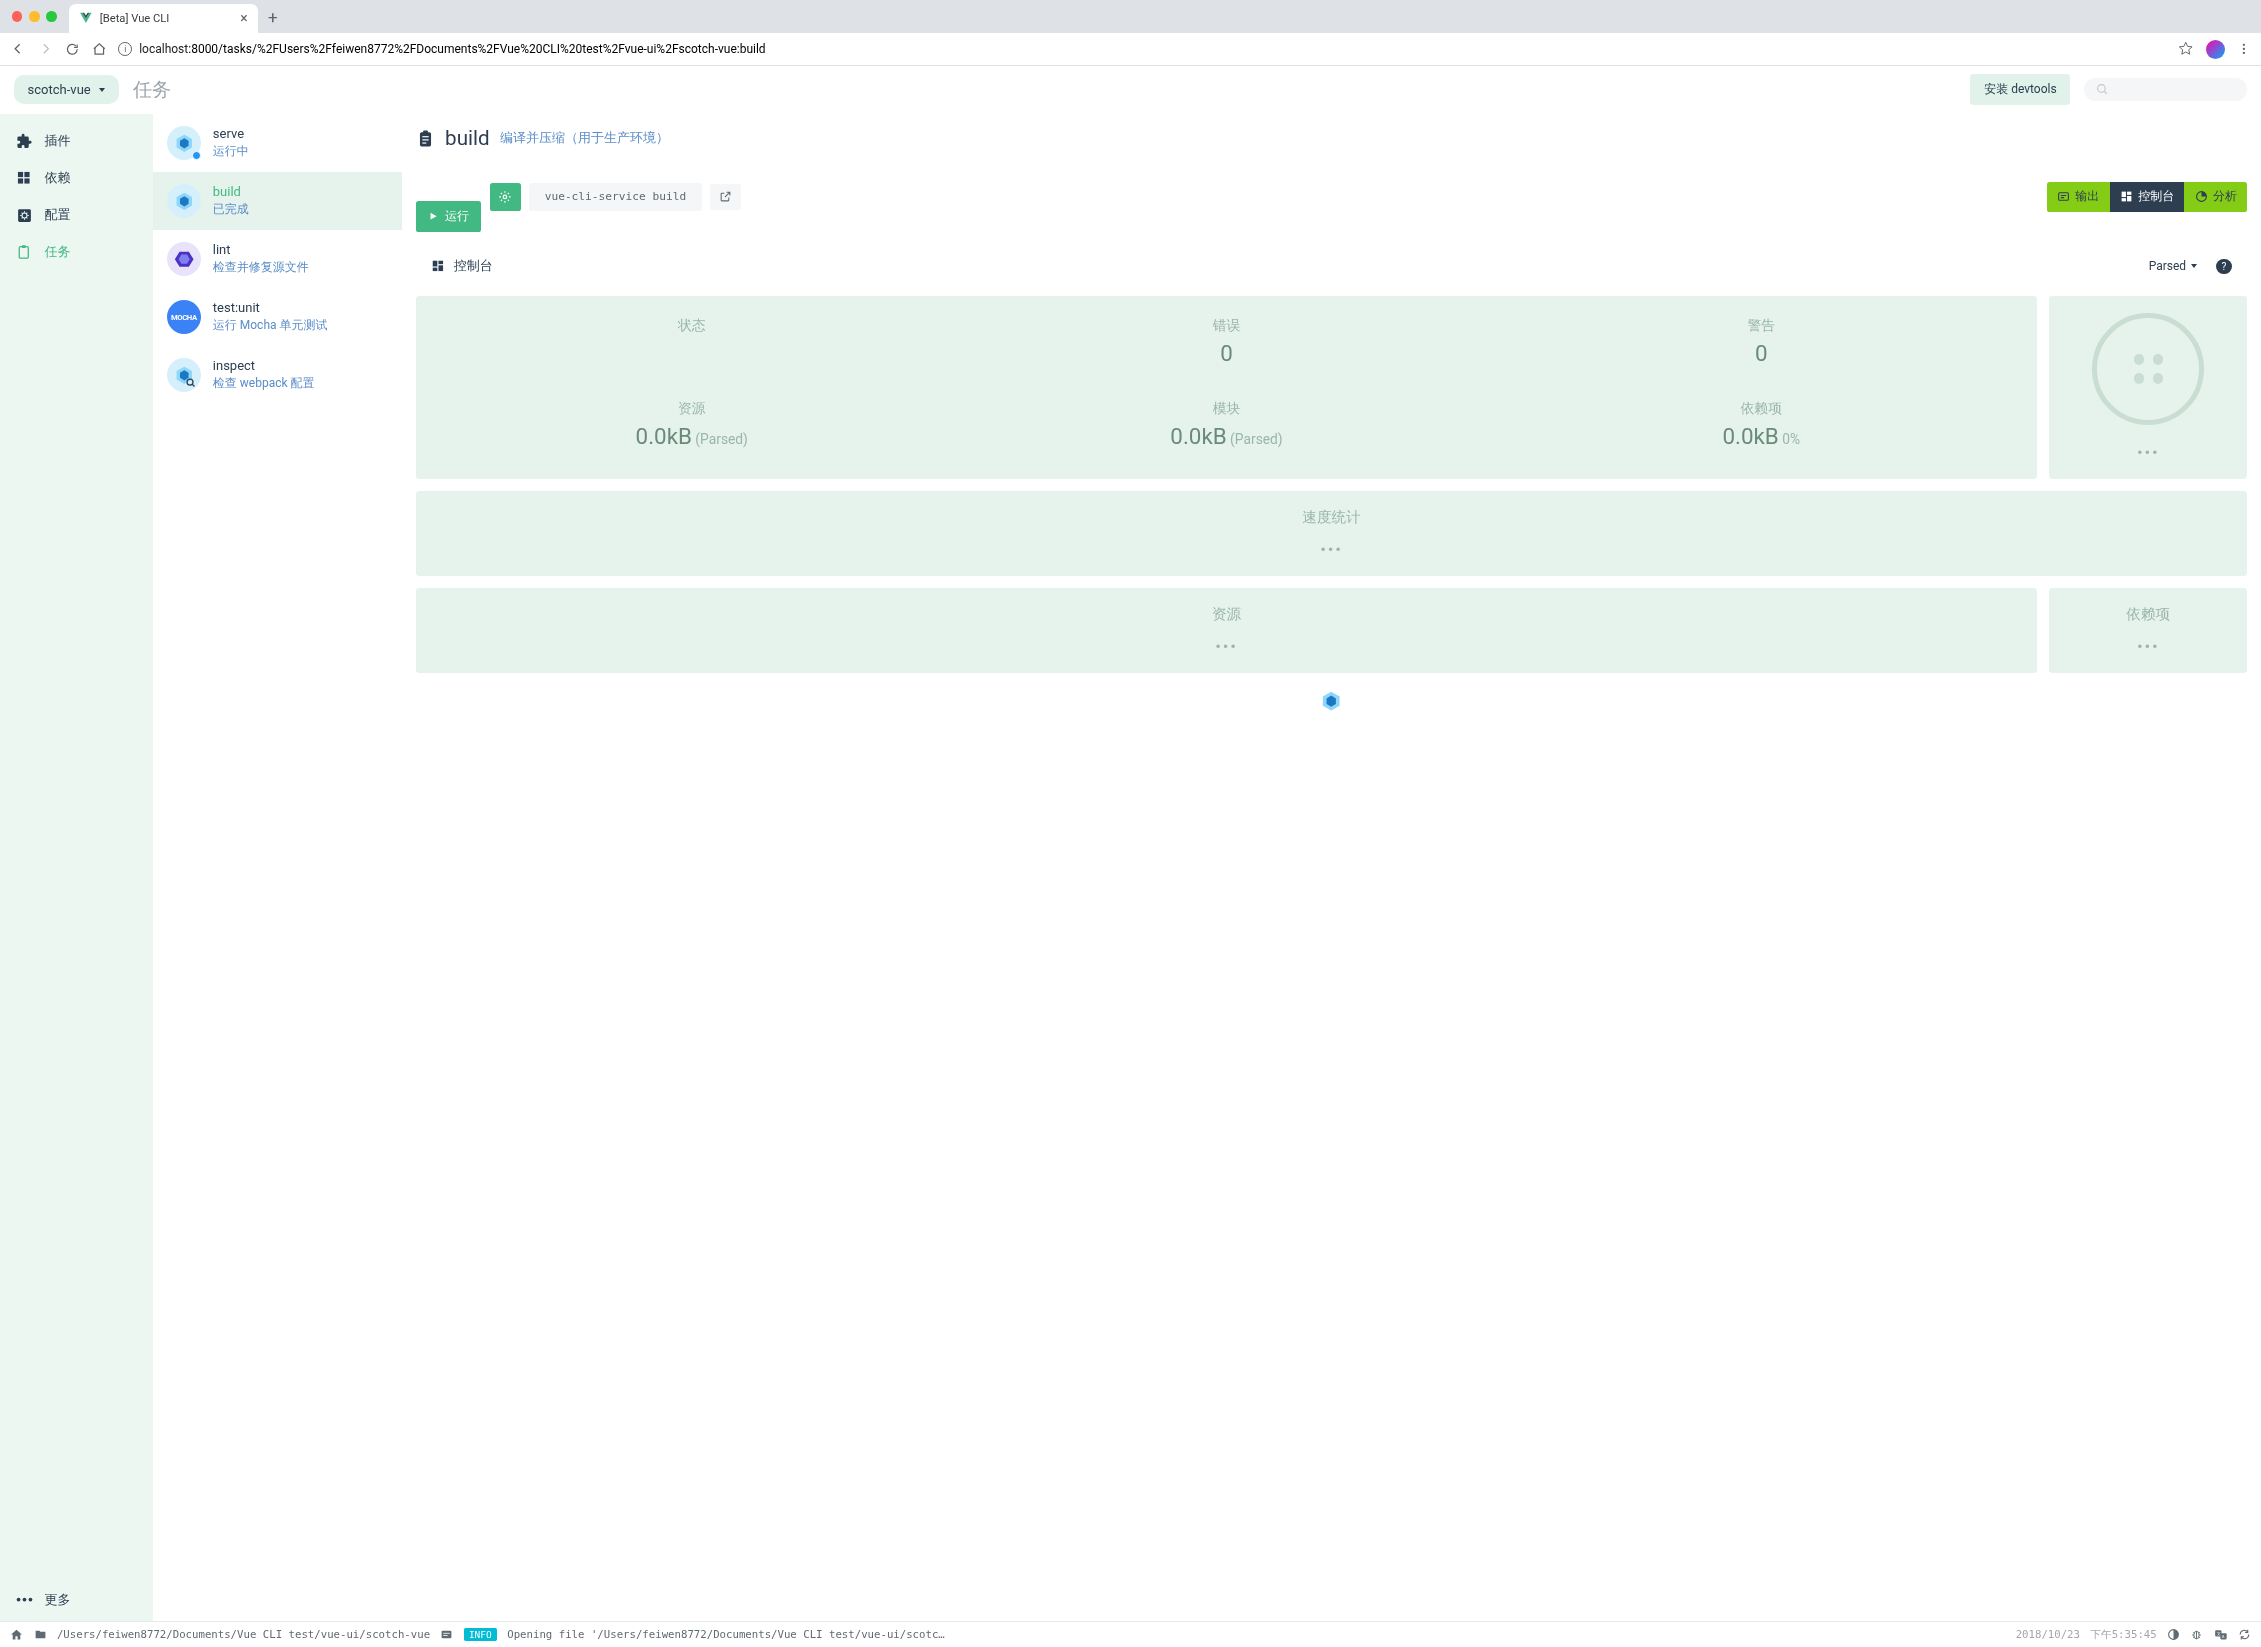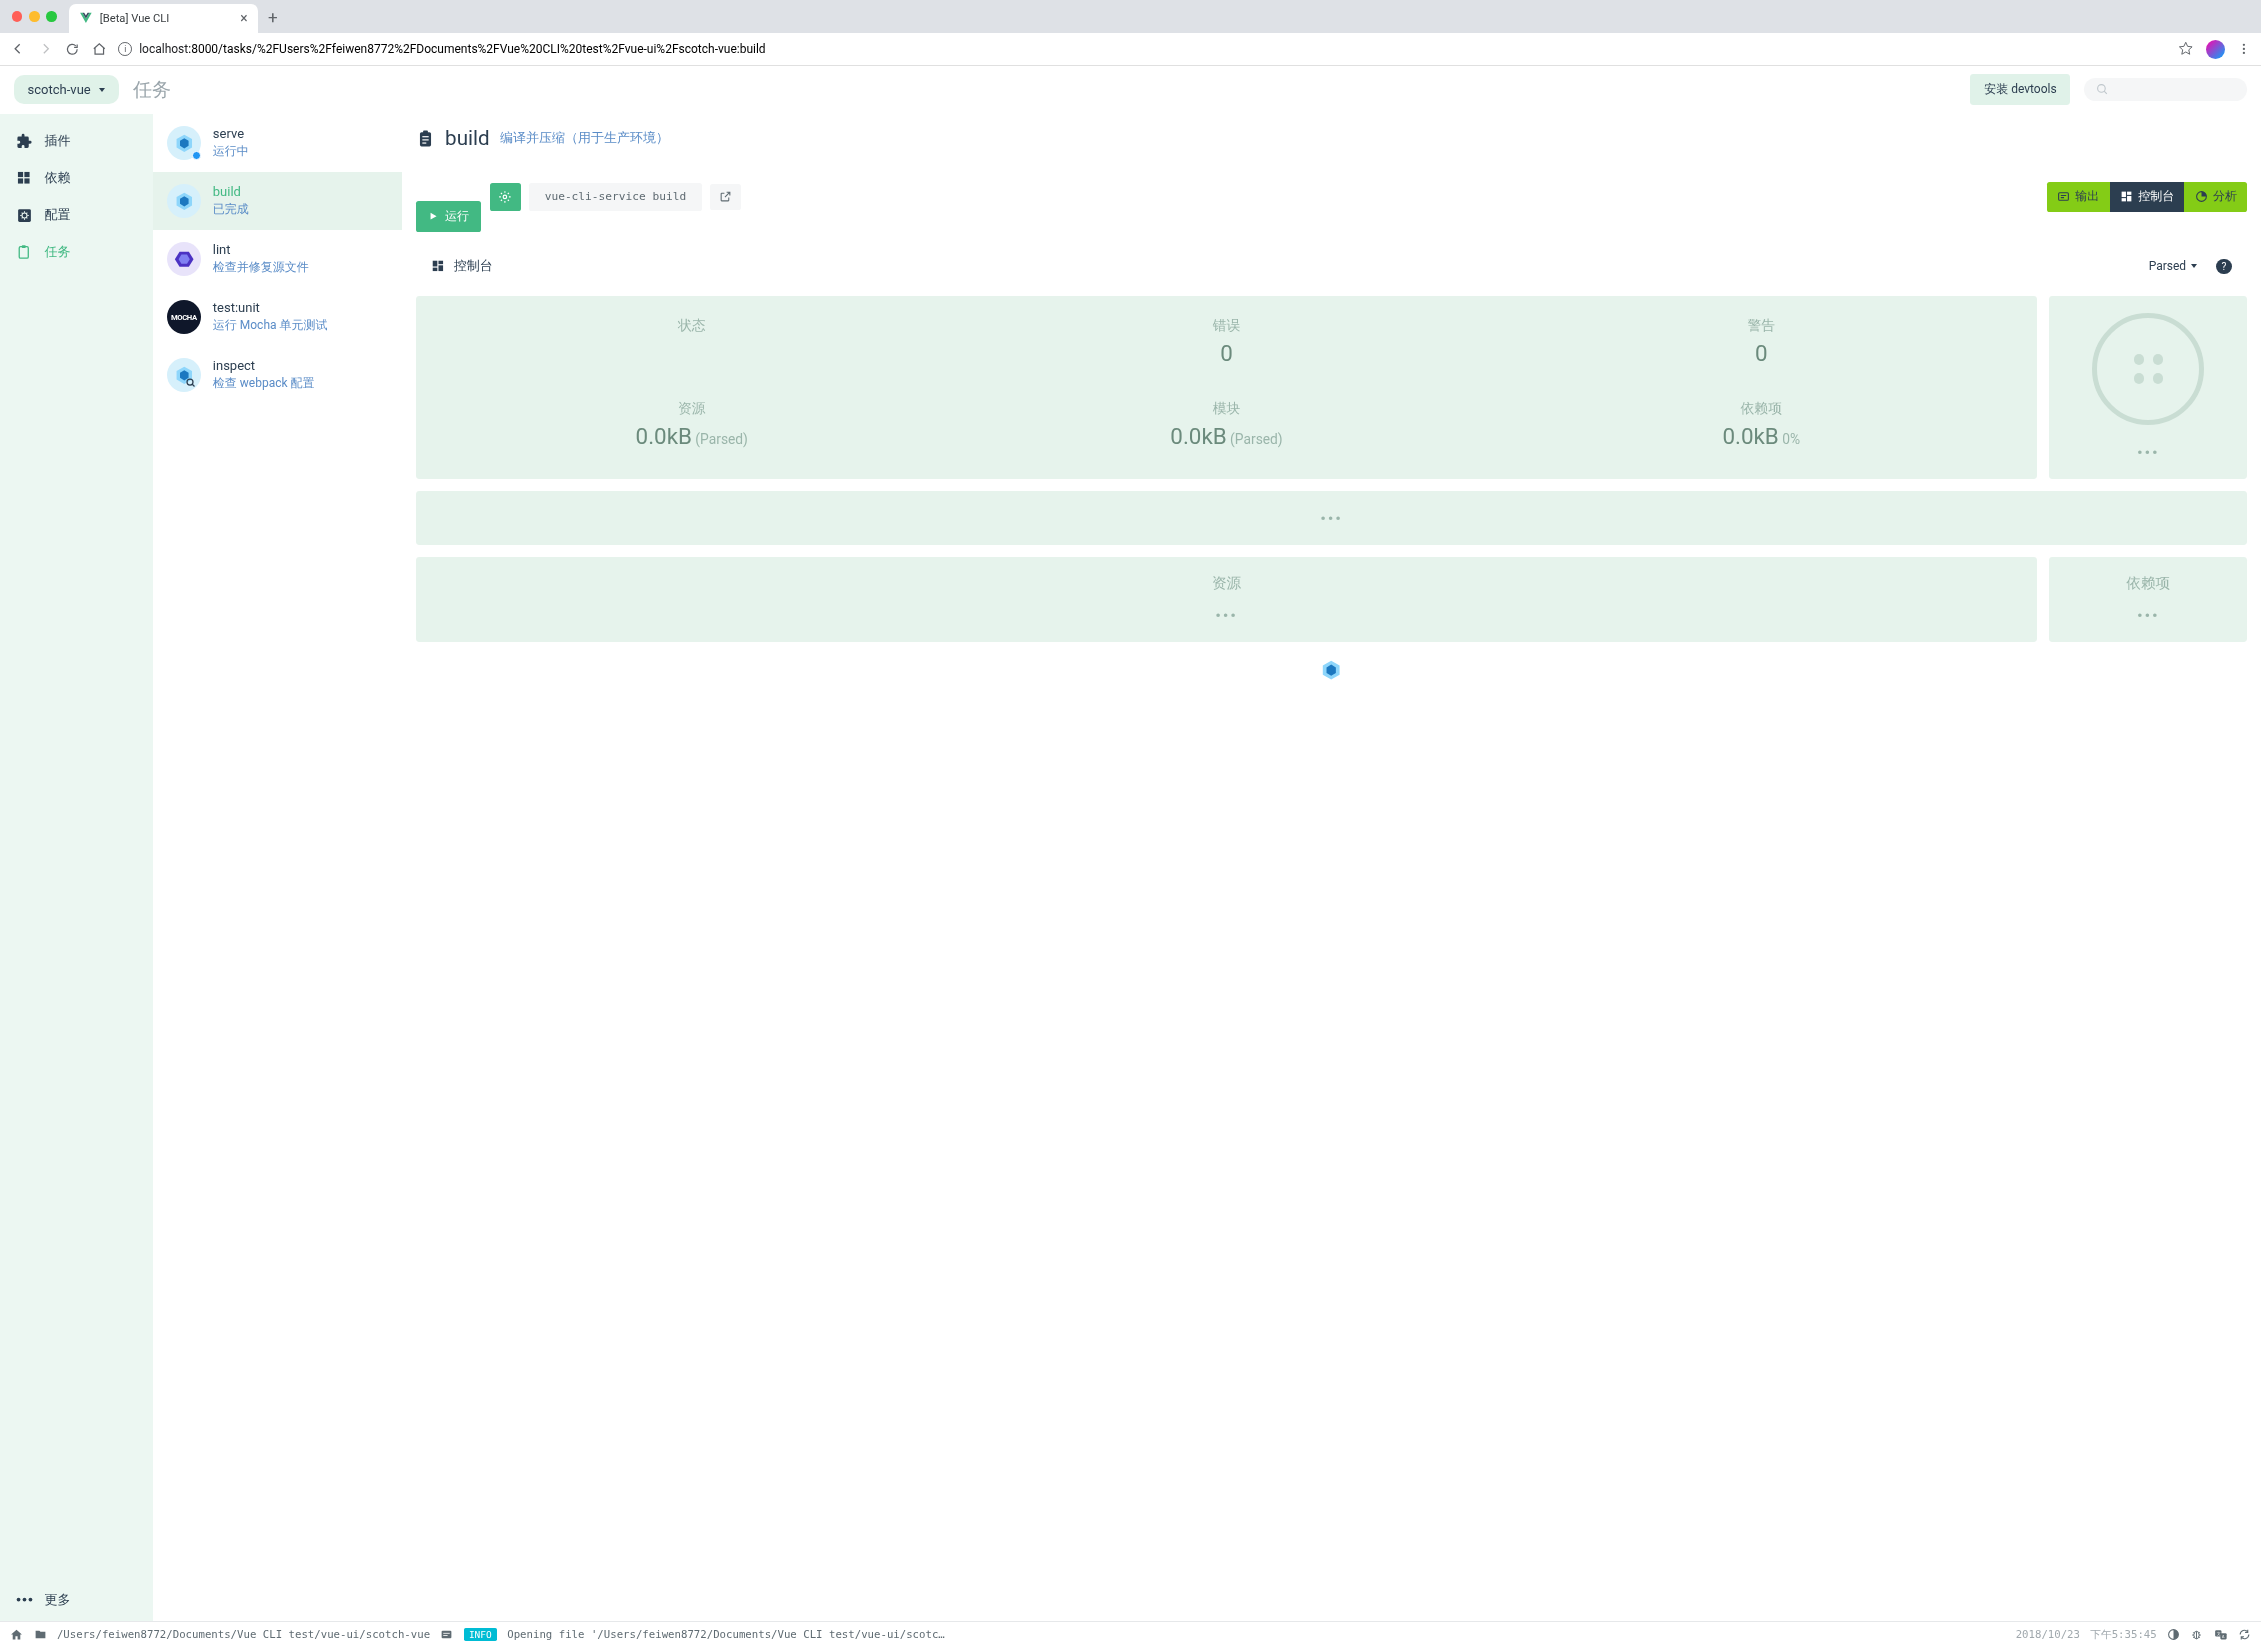--- a/index.html
+++ b/index.html
@@ -48,21 +48,21 @@
 .nav-spacer { flex: 1; }
 .nav-more { display: flex; align-items: center; gap: 12px; padding: 12px 15.5px; cursor: pointer; color: #2c3e50; font-size: 13px; }
 
 
 .task-list { width: 249px; background: #fff; }
 .task-item { display: flex; align-items: center; gap: 12px; padding: 12px 13.8px; cursor: pointer; }
 .task-item.active { background: #e6f3ec; }
 .task-icon { width: 34px; height: 34px; border-radius: 50%; display: flex; align-items: center; justify-content: center; flex-shrink: 0; position: relative; }
 .task-icon.webpack { background: #d6f0fb; }
 .task-icon.lint { background: #e8e3fa; }
-.task-icon.mocha { background: #0f172a; align-items: center; }
+.task-icon.mocha { background: #3b82f6; align-items: center; }
 .task-icon .status-dot { position: absolute; bottom: 0; right: 0; width: 8.6px; height: 8.6px; border-radius: 50%; background: #2196f3; border: 1.7px solid #fff; }
 .task-info { display: flex; flex-direction: column; gap: 1.7px; }
 .task-name { color: #2c3e50; font-size: 13px; }
 .task-name.active { color: #42b983; }
 .task-desc { color: #5a8cc7; font-size: 12px; }
 
 
 .main-content { flex: 1; padding: 12px 13.8px; overflow-y: auto; background: #fff; }
 .content-header { display: flex; align-items: center; gap: 10.3px; margin-bottom: 12px; }
 .ch-icon { font-size: 17px; }
@@ -440,20 +440,21 @@
             <div class="dial-dot"></div>
               <div class="dial-dot"></div>
           </div>
         </div>
         <div class="card-more">•••</div>
       </div>
     </div>
 
     <div class="dash-row">
       <div class="card card-wide">
+        <div class="label">速度统计</div>
         <div class="more">•••</div>
       </div>
     </div>
 
     <div class="dash-row">
       <div class="card card-wide">
         <div class="label">资源</div>
         <div class="more">•••</div>
       </div>
       <div class="card card-narrow">

